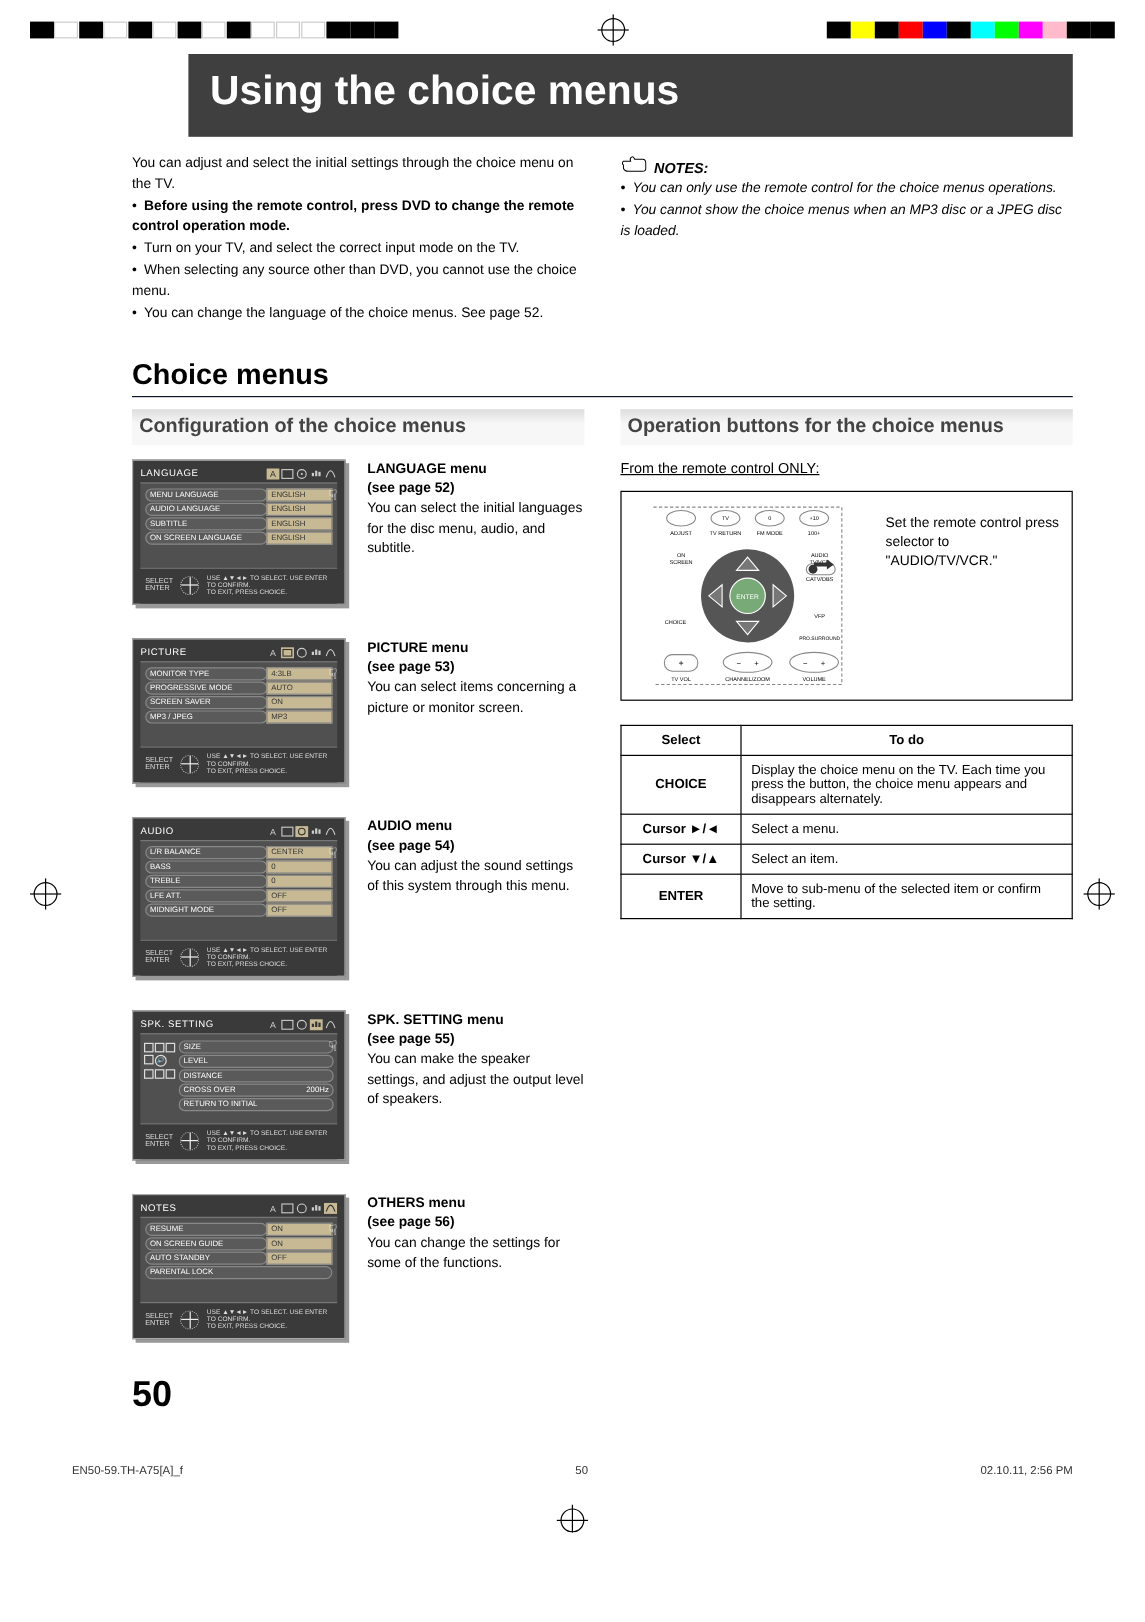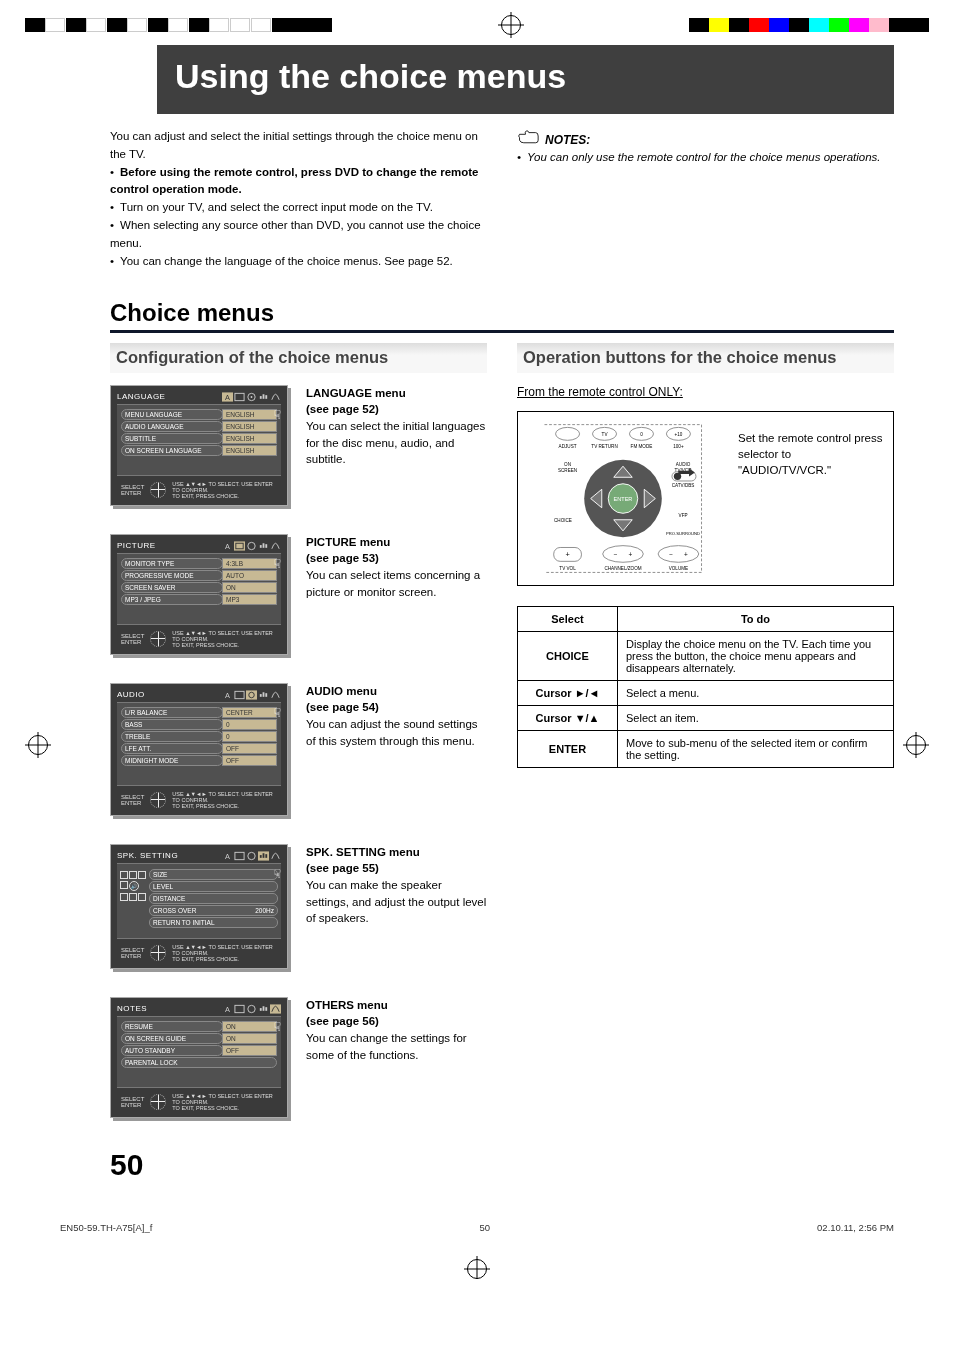--- a/index.html
+++ b/index.html
@@ -62,21 +62,21 @@
   .intro ul { list-style: none; }
   .intro li::before { content:"•"; margin:0 6px 0 0; }
   .notes-head {
     font-style: italic; font-weight: bold; font-size: 12px;
     display:flex; align-items:flex-end; gap:6px; margin-bottom:2px;
   }
   .hand-icon svg { width:22px; height:16px; }
   .italic { font-style: italic; }
   h2.section {
     font-size: 24px; font-weight: bold;
-    border-bottom: 3px solid #0f172a;
+    border-bottom: 1px solid #0f172a;
     padding-bottom: 3px;
     margin: 28px 0 10px;
   }
   .two-col { display: flex; gap: 30px; }
   .two-col > div { flex:1; }
   .subsection {
     font-size: 16.5px; font-weight: bold; color:#444;
     background: linear-gradient(to bottom,#ddd,#f7f7f7 40%);
     padding: 5px 6px 6px;
     margin-bottom: 12px;
@@ -243,20 +243,21 @@
       <div class="notes-head">
         <span class="hand-icon">
           <svg viewBox="0 0 26 18">
               <path d="M3 11 Q1 9 3 7 L10 7 Q9 4 11 3 Q13 2 14 5 L22 5 Q25 5 25 9 L25 14 Q25 17 22 17 L8 17 Q4 17 3 14 Z" fill="none" stroke="#000" stroke-width="1"></path>
             </svg>
         </span>
         <span>NOTES:</span>
       </div>
       <ul class="italic" style="font-size:11px;line-height:1.5;">
         <li>You can only use the remote control for the choice menus operations.</li>
+        <li>You cannot show the choice menus when an MP3 disc or a JPEG disc is loaded.</li>
       </ul>
     </div>
   </div>
 
   <h2 class="section">Choice menus</h2>
 
   <div class="two-col">
 
     <div>
       <div class="subsection">Configuration of the choice menus</div>

